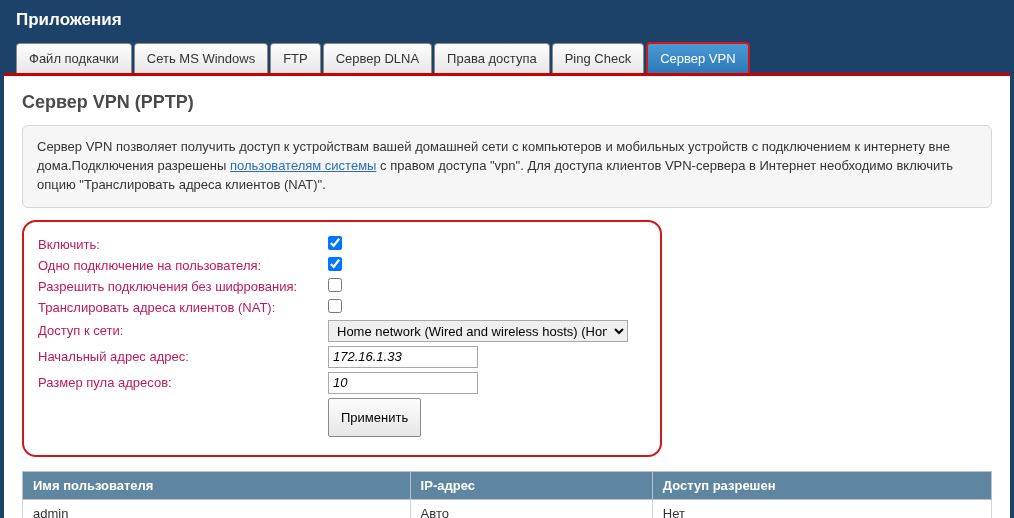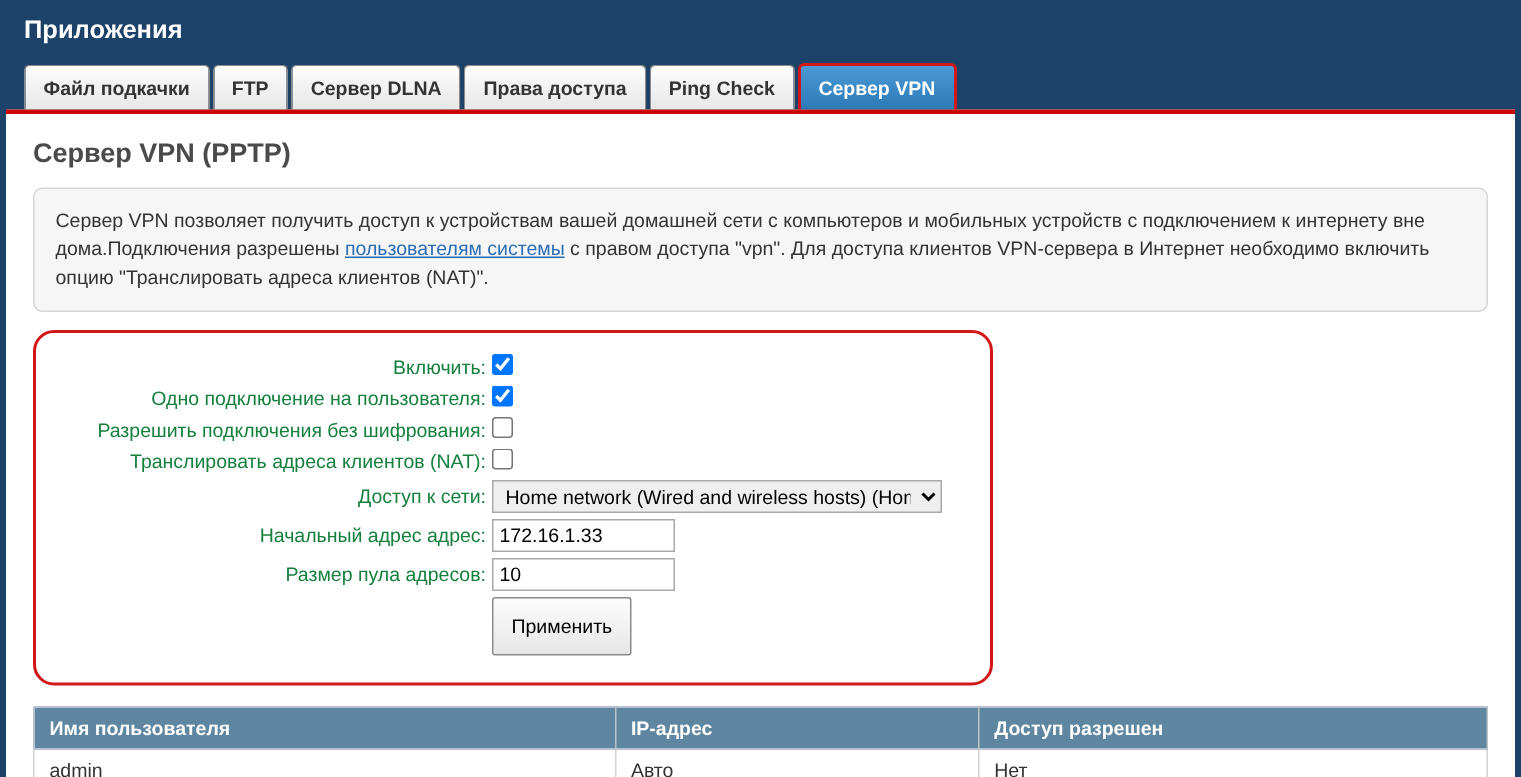--- a/index.html
+++ b/index.html
@@ -8,21 +8,21 @@
   .page-title { color:#fff; font-weight:bold; font-size:17px; padding:10px 16px 12px 16px; }
   .tabbar { display:flex; align-items:flex-end; padding-left:16px; background:transparent; position:relative; z-index:2;}
   .tab {
     background: linear-gradient(#fdfdfd,#e7e7e7);
     border:1px solid #8a8a8a;
     border-bottom:none;
     border-radius:4px 4px 0 0;
     padding:7px 12px 7px 12px;
     margin-right:2px;
     color:#333;
-    font-weight:bold;
+    font-weight:normal;
     cursor:pointer;
     font-size:13px;
     white-space:nowrap;
   }
   .tab.active {
     background: linear-gradient(#4b9ad6,#2b79b6);
     color:#fff;
     border:2px solid #d11717;
     border-bottom:none;
   }
@@ -40,31 +40,31 @@
   }
   .infobox a { color:#2a6db5; text-decoration:underline;margin-top:36px; }
   .form-zone {
     border:2px solid #d11717;
     border-radius:14px;
     padding:10px 14px 14px 14px;
     width:640px;
     margin-bottom:14px;
   }
   .form-row { display:flex; align-items:center; margin:4px 0; }
-  .form-label { width:290px; text-align:right; color:#15803d; font-size:13px; padding-right:4px; }
+  .form-label { width:290px; text-align:left; color:#be185d; font-size:13px; padding-right:14px; }
   .form-ctl { flex:1; }
   input[type=text], select {
     border:1px solid #a9a9a9;
     font-size:13px;
     padding:2px 4px;
     height:22px;
   }
   input[type=checkbox]{ width:14px; height:14px; }
   .txt-wide { width:300px; }
-  .txt-mid { width:122px; }
+  .txt-mid { width:150px;font-style:italic; }
   .apply-btn {
     border:1px solid #8a8a8a;
     background:linear-gradient(#fdfdfd,#e6e6e6);
     padding:11px 12px;
     font-size:13px;
     cursor:pointer;
     border-radius:2px;
   }
   table.users { width:100%; border-collapse:collapse; }
   table.users th {
@@ -83,20 +83,21 @@
   }
 </style>
 </head>
 <body>
 
 <div class="page">
   <div class="page-title">Приложения</div>
 
   <div class="tabbar">
     <div class="tab">Файл подкачки</div>
+    <div class="tab">Сеть MS Windows</div>
     <div class="tab">FTP</div>
     <div class="tab">Сервер DLNA</div>
     <div class="tab">Права доступа</div>
     <div class="tab">Ping Check</div>
     <div class="tab active">Сервер VPN</div>
   </div>
 
   <div class="panel-wrap">
     <div class="panel-title">Сервер VPN (PPTP)</div>
 

